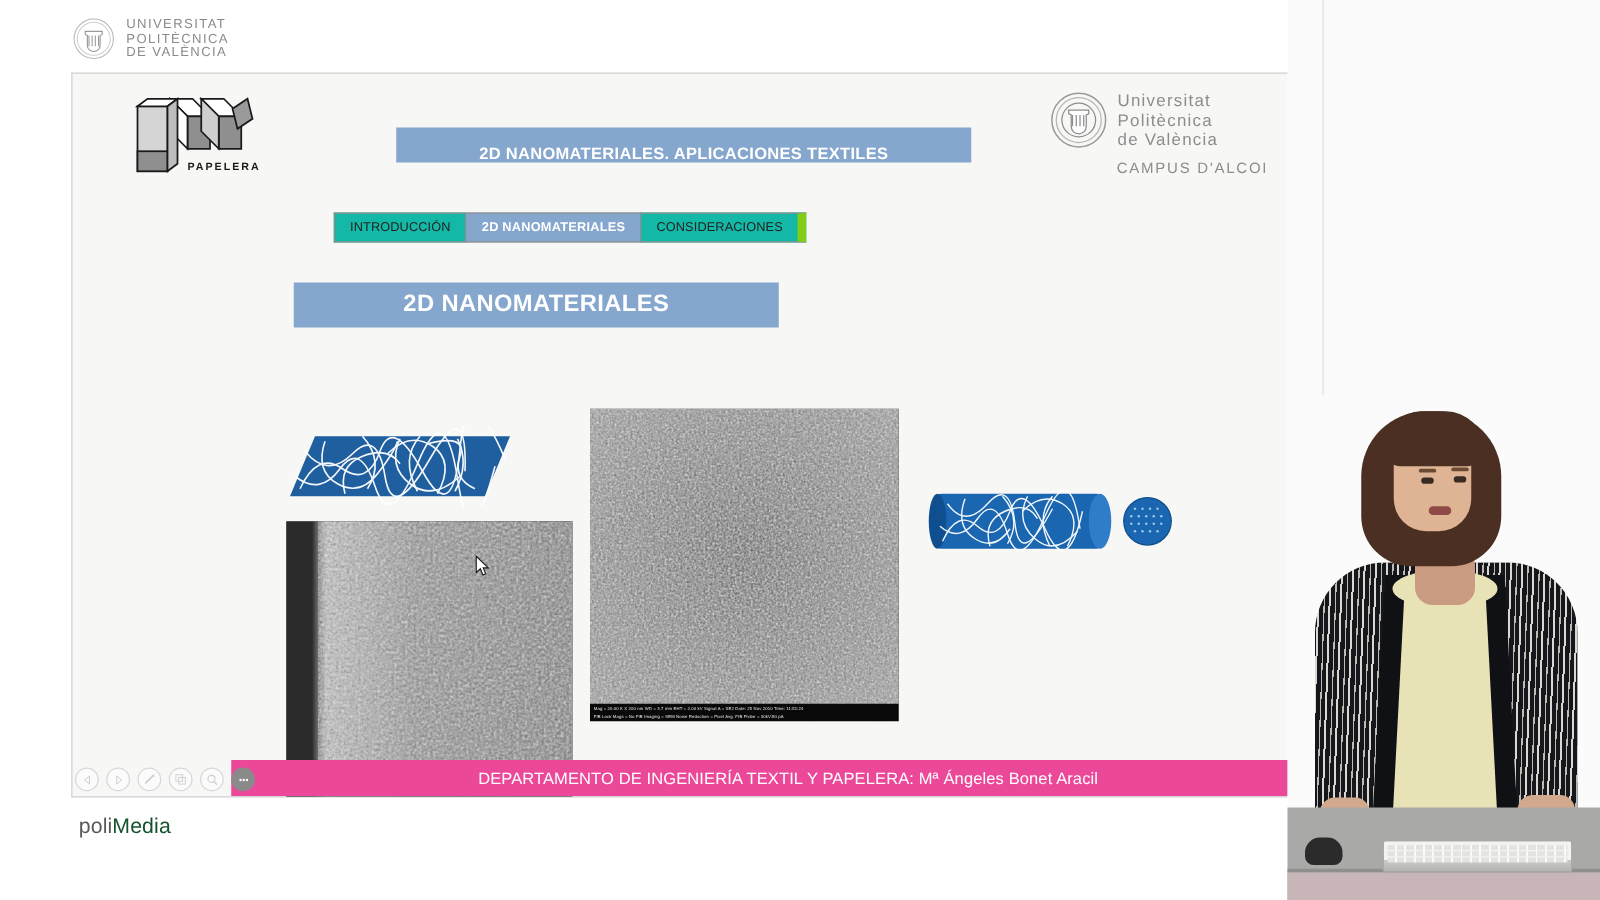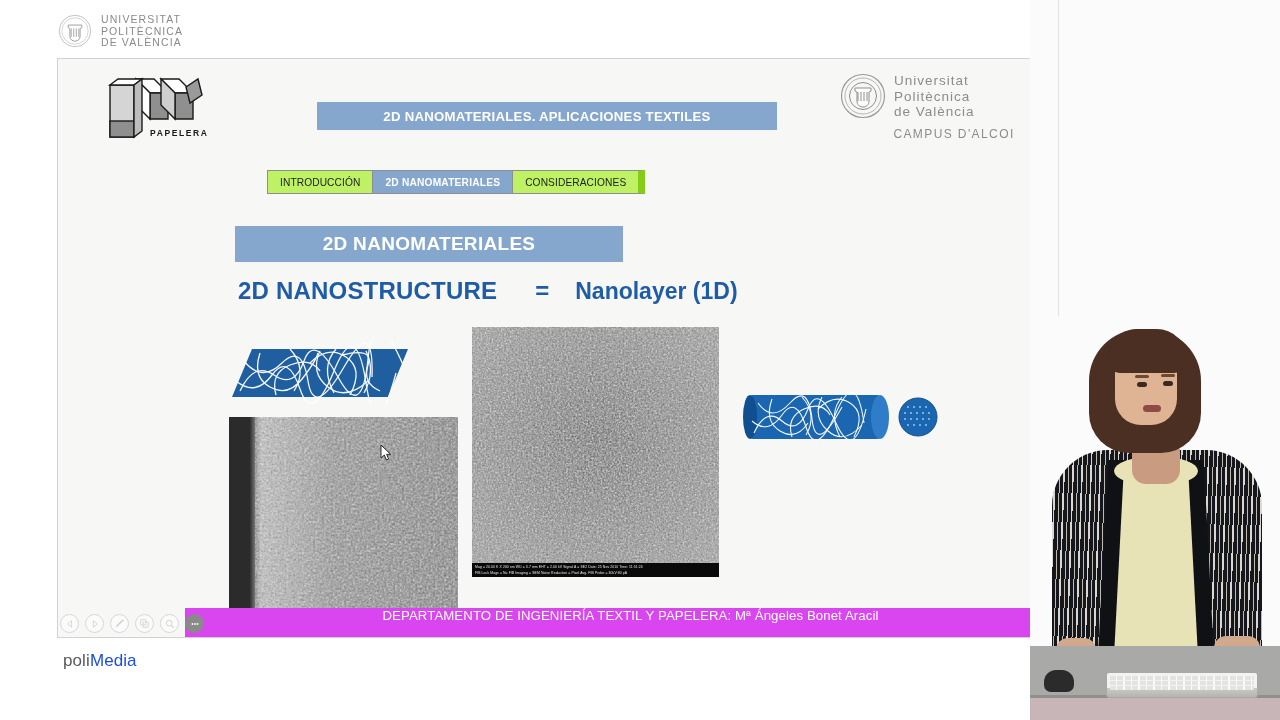--- a/index.html
+++ b/index.html
@@ -45,21 +45,21 @@
   #ditexpa-logo .label {
     position: absolute; left: 52px; top: 53px;
     font-size: 8.5px; font-weight: bold; letter-spacing: 1.6px; color: #1a1a1a;
   }
 
   
   #title-banner {
     position: absolute; left: 259px; top: 43px;
     width: 460px; height: 28px;
     background: #85a6cd;
-    display: flex; align-items: center; justify-content: center;
+    display: flex; align-items: flex-end; justify-content: center;
   }
   #title-banner .t {
     color: #ffffff; font-size: 13.2px; font-weight: bold; letter-spacing: .25px;
   }
 
   
   #upv-alcoi { position: absolute; right: 8px; top: 14px; width: 228px; }
   #upv-alcoi .row { display: flex; align-items: flex-start; gap: 8px; }
   #upv-alcoi .seal { width: 46px; height: 46px; flex: none; }
   #upv-alcoi .wordmark {
@@ -72,21 +72,21 @@
 
   
   #nav-tabs {
     position: absolute; left: 209px; top: 111px;
     display: flex; height: 24px;
   }
   #nav-tabs .tab {
     border: 1px solid #8e8e8e;
     border-right: none;
     display: flex; align-items: center; justify-content: center;
-    background: #bef264;
+    background: #14b8a6;
     font-size: 10.2px; color: #222; letter-spacing: .1px;
     padding: 0 12px;
   }
   #nav-tabs .tab:last-child { border-right: 7px solid #84cc16; }
   #nav-tabs .tab.active {
     background: #85a6cd; color: #ffffff; font-weight: bold; letter-spacing: .2px;
   }
 
   
   #section-banner {
@@ -135,22 +135,22 @@
   }
   #sem-left .databar { height: 11px; font-size: 2.7px; line-height: 5px; }
   .sem .databar .r { display: flex; gap: 10px; }
 
   
   #mouse-cursor { position: absolute; left: 322px; top: 385px; width: 12px; height: 18px; }
 
   
   #footer-bar {
     position: absolute; left: 127px; bottom: 0; right: 0; height: 29px;
-    background: #d946ef;
-    display: flex; justify-content: center;
+    background: #ec4899;
+    display: flex; align-items: center; justify-content: center;
   }
   #footer-bar .t { color: #ffffff; font-size: 13.2px; letter-spacing: .1px; }
 
   
   #player-controls {
     position: absolute; left: 60px; top: 614px;
     display: flex; align-items: center; gap: 6px;
   }
   #player-controls .ctl {
     width: 19px; height: 19px; border-radius: 50%;
@@ -161,21 +161,21 @@
   #player-controls .ctl.dark {
     background: #8a8a8a; border-color: #8a8a8a; color: #ffffff;
   }
 
   
   #polimedia {
     position: absolute; left: 63px; top: 651px;
     font-size: 17px; letter-spacing: .1px;
   }
   #polimedia .poli  { color: #58595b; }
-  #polimedia .media { color: #1d4ed8; }
+  #polimedia .media { color: #14532d; }
 
   
   #presenter {
     position: absolute; right: 0; top: 0; width: 250px; height: 720px;
     overflow: hidden; background: #ffffff;
   }
   #pr-bg { position: absolute; inset: 0; background: #fbfbfb; }
   #pr-wallline { position: absolute; left: 28px; top: 0; width: 1px; height: 316px; background: #e2e2e2; }
 
   #pr-desk {
@@ -349,25 +349,20 @@
     </div>
     <div class="tab">
       <span>CONSIDERACIONES</span>
     </div>
   </div>
 
   <div id="section-banner">
     <span class="t">2D NANOMATERIALES</span>
   </div>
 
-  <div id="equation">
-    <span class="lhs">2D NANOSTRUCTURE</span>
-    <span class="eq">=</span>
-    <span class="rhs">Nanolayer (1D)</span>
-  </div>
 
 
   <div id="nanolayer-sheet">
     <svg viewBox="0 0 180 64" width="180" height="64">
       <path d="M22 8 L178 8 L158 56 L2 56 Z" fill="#1f5fa0"></path>
       <g stroke="#ffffff" stroke-width="1.3" fill="none" opacity="0.95">
         <path d="M10 50 q14 -30 34 -16 t30 -14 t34 16 t30 -18 t36 8"></path>
         <path d="M6 40 q20 16 36 -6 t28 14 t34 -18 t32 12 t30 -10"></path>
         <path d="M14 20 q18 22 38 2 t26 18 t36 -14 t28 10"></path>
         <path d="M30 12 q-8 24 10 34 t32 -8 t16 -26"></path>

